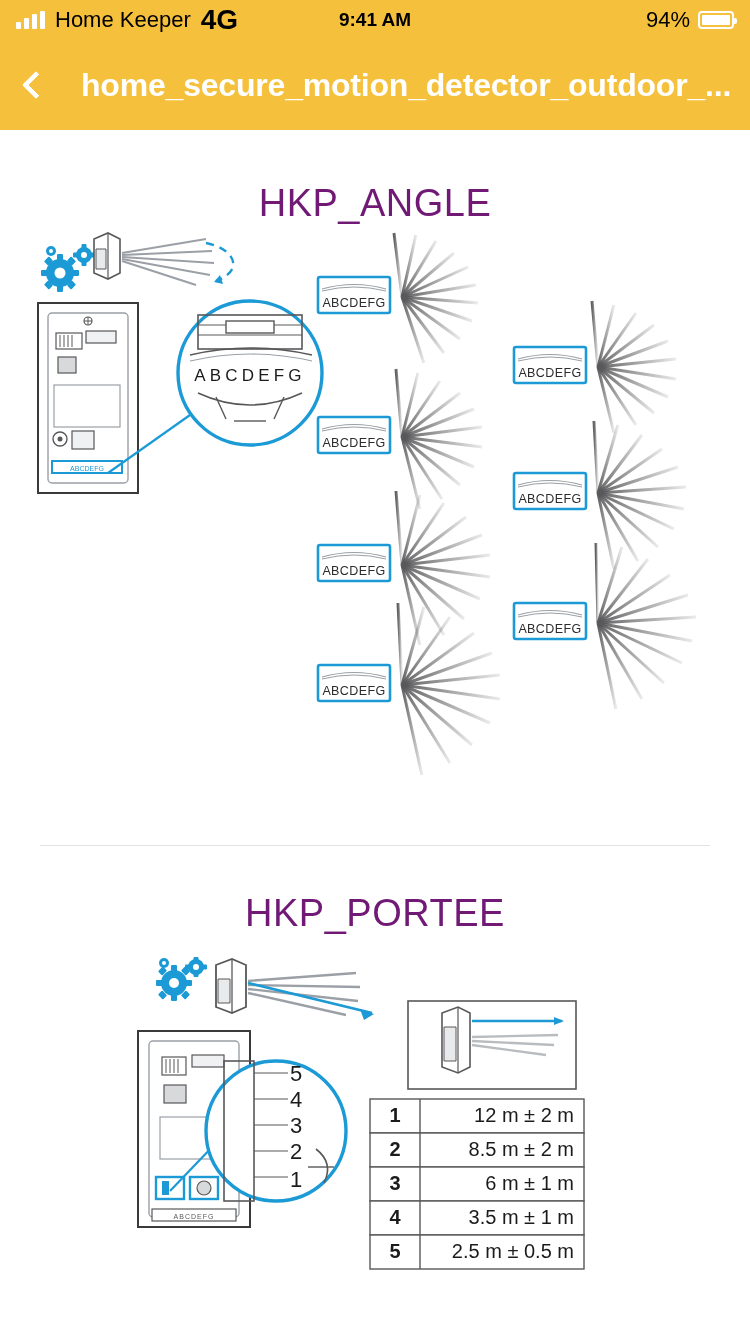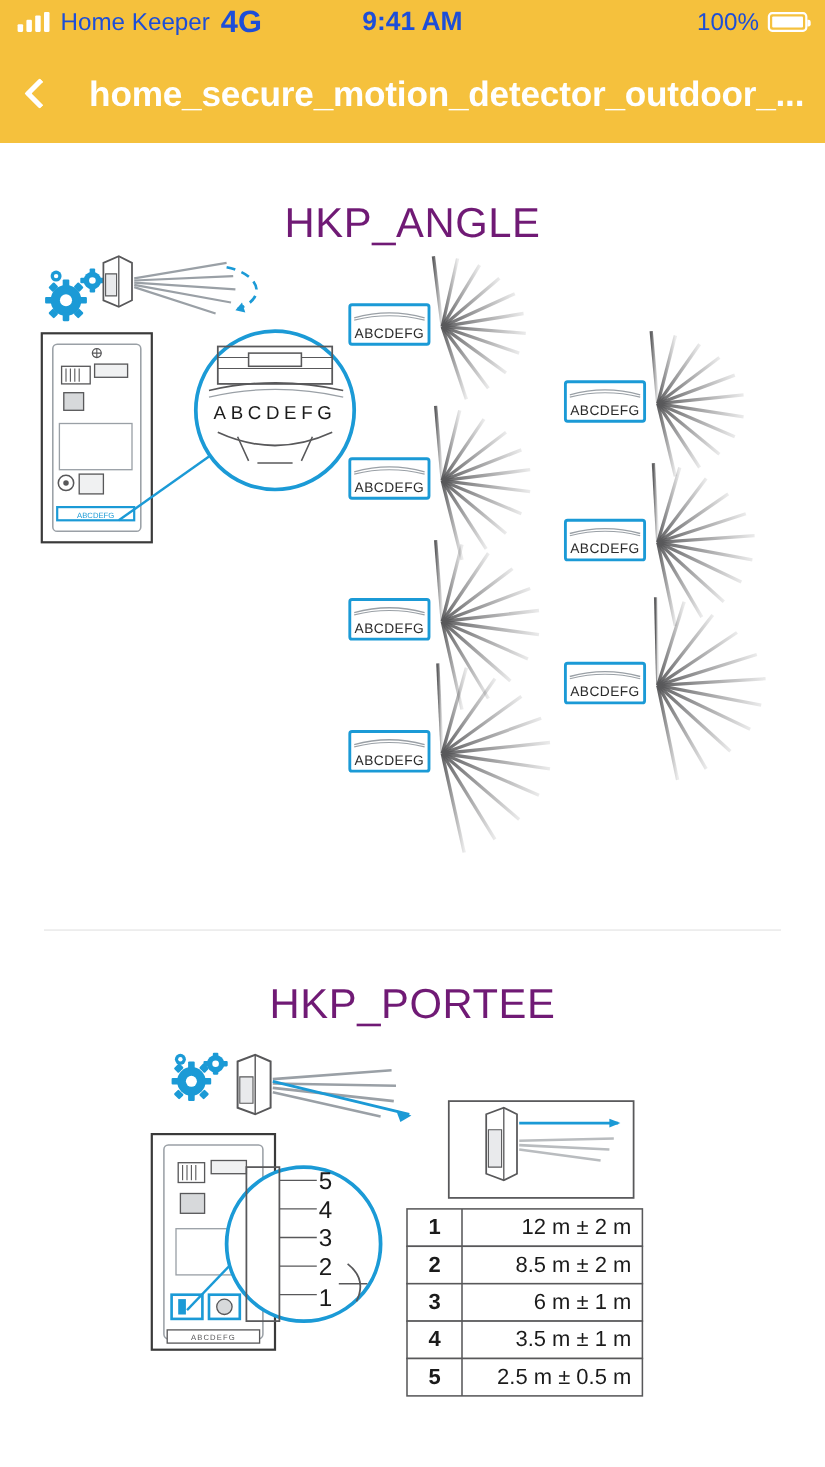--- a/index.html
+++ b/index.html
@@ -11,37 +11,37 @@
   }
   #app { position: relative; width: 750px; height: 1334px; }
 
   
   .statusbar {
     height: 40px;
     background: #f5c13d;
     display: flex;
     align-items: center;
     padding: 0 16px;
-    color: #1d4ed8;
+    color: #000000;
     font-size: 22px;
     font-weight: bold;
     position: relative;
   }
   .sb-left { display: flex; align-items: center; gap: 10px; }
   .signal { display: flex; align-items: flex-end; gap: 3px; height: 18px; }
   .signal i { display: block; width: 5px; background: #ffffff; border-radius: 1px; }
   .signal i:nth-child(1) { height: 7px; }
   .signal i:nth-child(2) { height: 11px; }
   .signal i:nth-child(3) { height: 15px; }
   .signal i:nth-child(4) { height: 18px; }
   .carrier { font-size: 22px; font-weight: normal; }
   .network { font-size: 28px; font-weight: bold; }
   .sb-time {
     position: absolute; left: 0; right: 0; text-align: center;
-    font-size: 24px; font-weight: bold; pointer-events: none;
+    font-size: 19px; font-weight: bold; pointer-events: none;
   }
   .sb-right {
     margin-left: auto; display: flex; align-items: center; gap: 8px;
     font-size: 22px; font-weight: normal;
   }
   .battery {
     width: 36px; height: 18px; border: 2px solid #ffffff; border-radius: 4px;
     position: relative; padding: 2px;
   }
   .battery::after {
@@ -105,21 +105,21 @@
         <i></i>
           <i></i>
           <i></i>
           <i></i>
       </span>
       <span class="carrier">Home Keeper</span>
       <span class="network">4G</span>
     </div>
     <div class="sb-time">9:41 AM</div>
     <div class="sb-right">
-      <span>100%</span>
+      <span>94%</span>
       <span class="battery">
           <span></span>
         </span>
     </div>
   </div>
 
   <div class="navbar">
     <div class="back-btn">
       <span class="chev"></span>
     </div>

